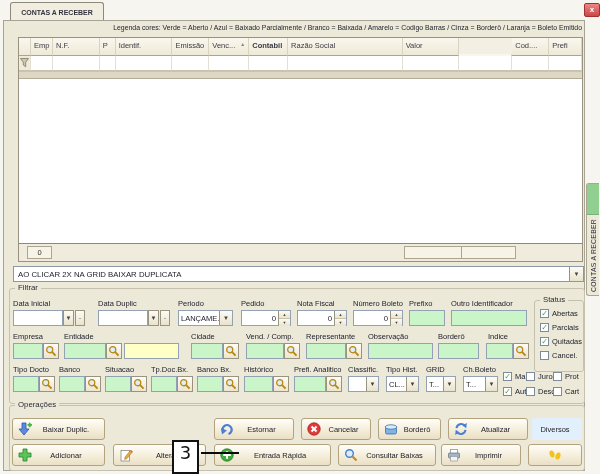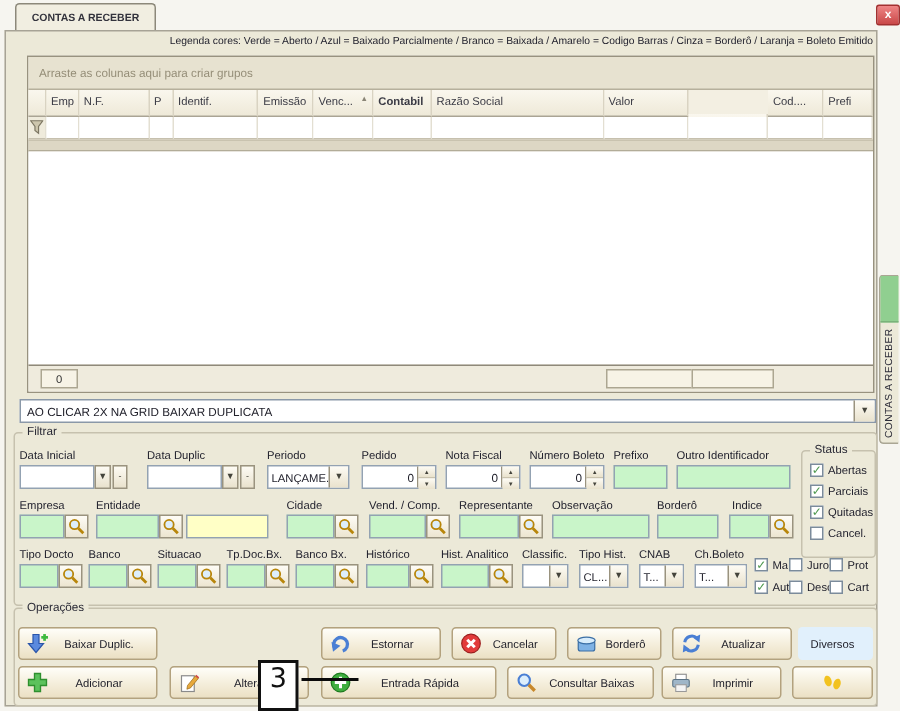--- a/index.html
+++ b/index.html
@@ -100,21 +100,20 @@
 
   <div class="tabstrip">
     <div class="tab">CONTAS A RECEBER</div>
     <div class="closebtn">x</div>
   </div>
 
   <div class="page">
     <div class="legend">Legenda cores: Verde = Aberto / Azul = Baixado Parcialmente / Branco = Baixada / Amarelo = Codigo Barras / Cinza = Borderô / Laranja = Boleto Emitido</div>
 
     <div class="gridpanel">
-      <div class="groupbar">Arraste as colunas aqui para criar grupos</div>
       <div class="ghdr" id="grid-header">
           <div class="gcol" style="width: 12px;">
             <span></span>
           </div>
           <div class="gcol" style="width: 22px;">
             <span>Emp</span>
           </div>
           <div class="gcol" style="width: 47px;">
             <span>N.F.</span>
           </div>
@@ -312,24 +311,24 @@
           <line x1="8.4" y1="8.4" x2="12.3" y2="12.3" stroke="#b8860b" stroke-width="2.2"></line>
         </svg>
       </div>
 
     <div class="flabel" style="left:9px;top:344px">Tipo Docto</div>
     <div class="flabel" style="left:55px;top:344px">Banco</div>
     <div class="flabel" style="left:101px;top:344px">Situacao</div>
     <div class="flabel" style="left:147px;top:344px">Tp.Doc.Bx.</div>
     <div class="flabel" style="left:193px;top:344px">Banco Bx.</div>
     <div class="flabel" style="left:240px;top:344px">Histórico</div>
-    <div class="flabel" style="left:290px;top:344px">Hist. Analitico</div>
+    <div class="flabel" style="left:290px;top:344px">Prefi. Analitico</div>
     <div class="flabel" style="left:344px;top:344px">Classific.</div>
     <div class="flabel" style="left:382px;top:344px">Tipo Hist.</div>
-    <div class="flabel" style="left:422px;top:344px">CNAB</div>
+    <div class="flabel" style="left:422px;top:344px">GRID</div>
     <div class="flabel" style="left:459px;top:344px">Ch.Boleto</div>
 
     <div class="gfld" style="left:9px;top:355px;width:26px"></div>
     <div class="magbtn" style="left:35px;top:355px">
         <svg width="12" height="12" viewBox="0 0 14 14">
           <circle cx="5.5" cy="5.5" r="3.6" fill="#ddeefb" stroke="#b8860b" stroke-width="1.4"></circle>
           <line x1="8.4" y1="8.4" x2="12.3" y2="12.3" stroke="#b8860b" stroke-width="2.2"></line>
         </svg>
       </div>
     <div class="gfld" style="left:55px;top:355px;width:26px"></div>

